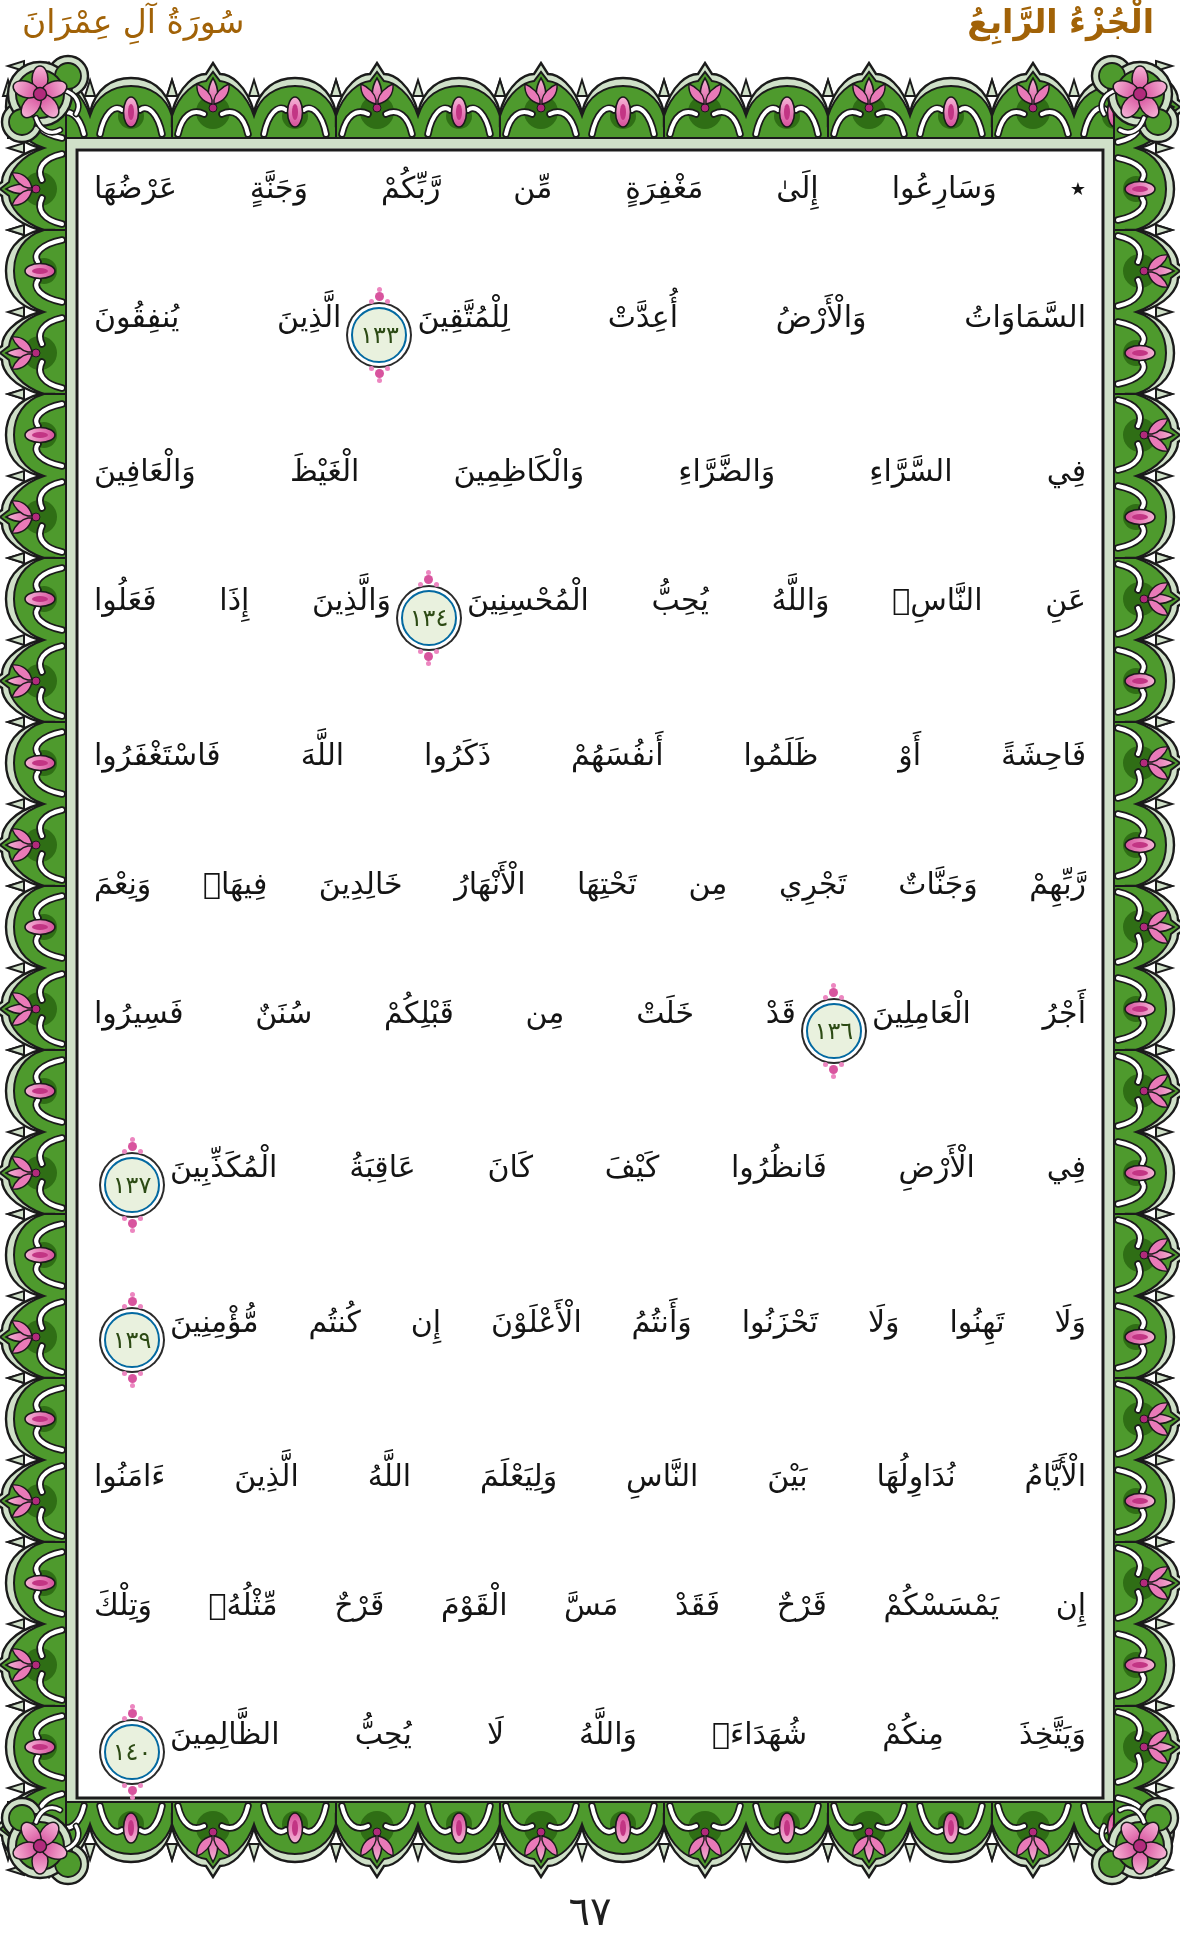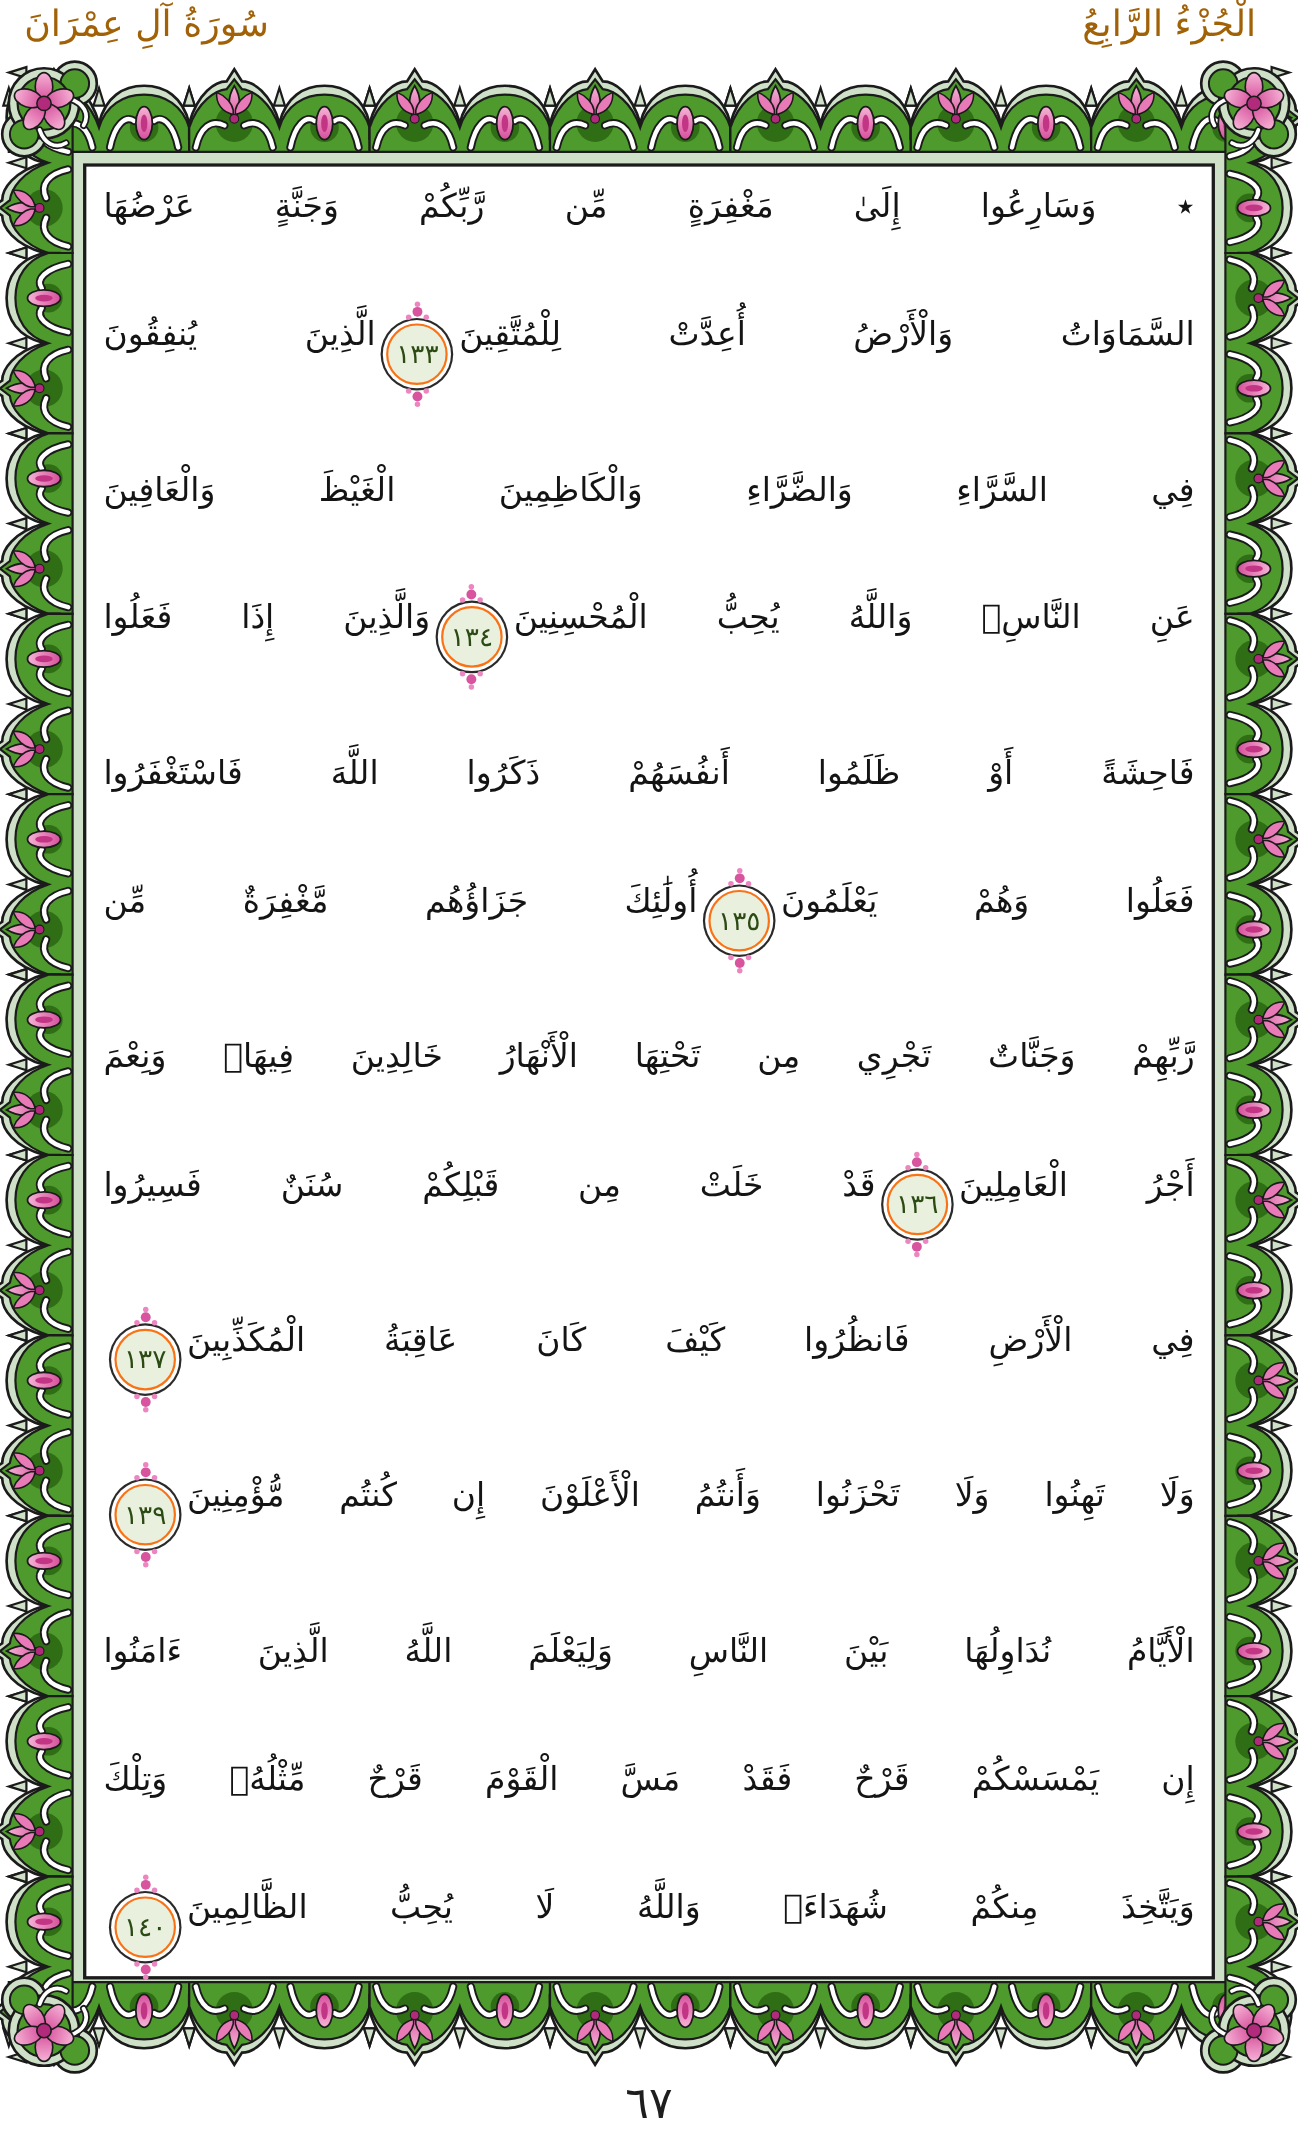--- a/index.html
+++ b/index.html
@@ -2,37 +2,37 @@
 <html lang="ar"><head>
 <meta charset="utf-8">
 <style>
   html,body{margin:0;padding:0;}
   body{
     width:1180px;height:1937px;position:relative;background:#ffffff;
     font-family:"DejaVu Sans",sans-serif;overflow:hidden;color:#1a1a1a;
   }
   
   .hdr{position:absolute;top:2px;font-size:33px;direction:rtl;color:#a16207;}
-  .hdr-right{right:38px;}
+  .hdr-right{right:26px;font-weight:bold;}
   .hdr-left{left:22px;}
   
   #border-svg{position:absolute;left:0;top:0;}
   
   #text-block{
     position:absolute;left:94px;top:168px;width:992px;height:1612px;
     display:flex;flex-direction:column;justify-content:space-between;
   }
   .line{
     direction:rtl;text-align:justify;text-align-last:justify;
     font-size:30px;line-height:1.35;color:#141414;white-space:normal;
   }
   
   .ayah{
     display:inline-block;width:52px;height:52px;border-radius:50%;
-    background:#e9f1de;border:2px solid #f97316;
+    background:#e9f1de;border:2px solid #0369a1;
     box-shadow:0 0 0 3px #ffffff,0 0 0 5px #2a2a2a;
     text-align:center;line-height:52px;font-size:24px;color:#2c4a14;
     vertical-align:-16px;margin:0 10px;position:relative;
     text-align-last:center;
   }
   .ayah::before,.ayah::after{
     content:"";position:absolute;left:50%;width:9px;height:9px;margin-left:-4.5px;
     border-radius:50%;background:#d8549e;
     box-shadow:-8px 5px 0 -2px #ec86c0,8px 5px 0 -2px #ec86c0,0 -7px 0 -2px #ec86c0;
   }
@@ -155,21 +155,20 @@
   <use href="#cnr" transform="translate(6 1880) scale(1,-1)"></use>
   <use href="#cnr" transform="translate(1174 1880) scale(-1,-1)"></use>
 </svg>
 
 <div id="text-block">
     <div class="line"><span>٭ وَسَارِعُوا إِلَىٰ مَغْفِرَةٍ مِّن رَّبِّكُمْ وَجَنَّةٍ عَرْضُهَا</span></div>
     <div class="line"><span>السَّمَاوَاتُ وَالْأَرْضُ أُعِدَّتْ لِلْمُتَّقِينَ</span><span class="ayah">١٣٣</span><span>الَّذِينَ يُنفِقُونَ</span></div>
     <div class="line"><span>فِي السَّرَّاءِ وَالضَّرَّاءِ وَالْكَاظِمِينَ الْغَيْظَ وَالْعَافِينَ</span></div>
     <div class="line"><span>عَنِ النَّاسِۗ وَاللَّهُ يُحِبُّ الْمُحْسِنِينَ</span><span class="ayah">١٣٤</span><span>وَالَّذِينَ إِذَا فَعَلُوا</span></div>
     <div class="line"><span>فَاحِشَةً أَوْ ظَلَمُوا أَنفُسَهُمْ ذَكَرُوا اللَّهَ فَاسْتَغْفَرُوا</span></div>
-    <div class="line"><span>فَعَلُوا وَهُمْ يَعْلَمُونَ</span><span class="ayah">١٣٥</span><span>أُولَٰئِكَ جَزَاؤُهُم مَّغْفِرَةٌ مِّن</span></div>
     <div class="line"><span>رَّبِّهِمْ وَجَنَّاتٌ تَجْرِي مِن تَحْتِهَا الْأَنْهَارُ خَالِدِينَ فِيهَاۚ وَنِعْمَ</span></div>
     <div class="line"><span>أَجْرُ الْعَامِلِينَ</span><span class="ayah">١٣٦</span><span>قَدْ خَلَتْ مِن قَبْلِكُمْ سُنَنٌ فَسِيرُوا</span></div>
     <div class="line"><span>فِي الْأَرْضِ فَانظُرُوا كَيْفَ كَانَ عَاقِبَةُ الْمُكَذِّبِينَ</span><span class="ayah">١٣٧</span></div>
     <div class="line"><span>وَلَا تَهِنُوا وَلَا تَحْزَنُوا وَأَنتُمُ الْأَعْلَوْنَ إِن كُنتُم مُّؤْمِنِينَ</span><span class="ayah">١٣٩</span></div>
     <div class="line"><span>الْأَيَّامُ نُدَاوِلُهَا بَيْنَ النَّاسِ وَلِيَعْلَمَ اللَّهُ الَّذِينَ ءَامَنُوا</span></div>
     <div class="line"><span>إِن يَمْسَسْكُمْ قَرْحٌ فَقَدْ مَسَّ الْقَوْمَ قَرْحٌ مِّثْلُهُۚ وَتِلْكَ</span></div>
     <div class="line"><span>وَيَتَّخِذَ مِنكُمْ شُهَدَاءَۗ وَاللَّهُ لَا يُحِبُّ الظَّالِمِينَ</span><span class="ayah">١٤٠</span></div>
   </div>
 
 <div id="page-number">٦٧</div>

